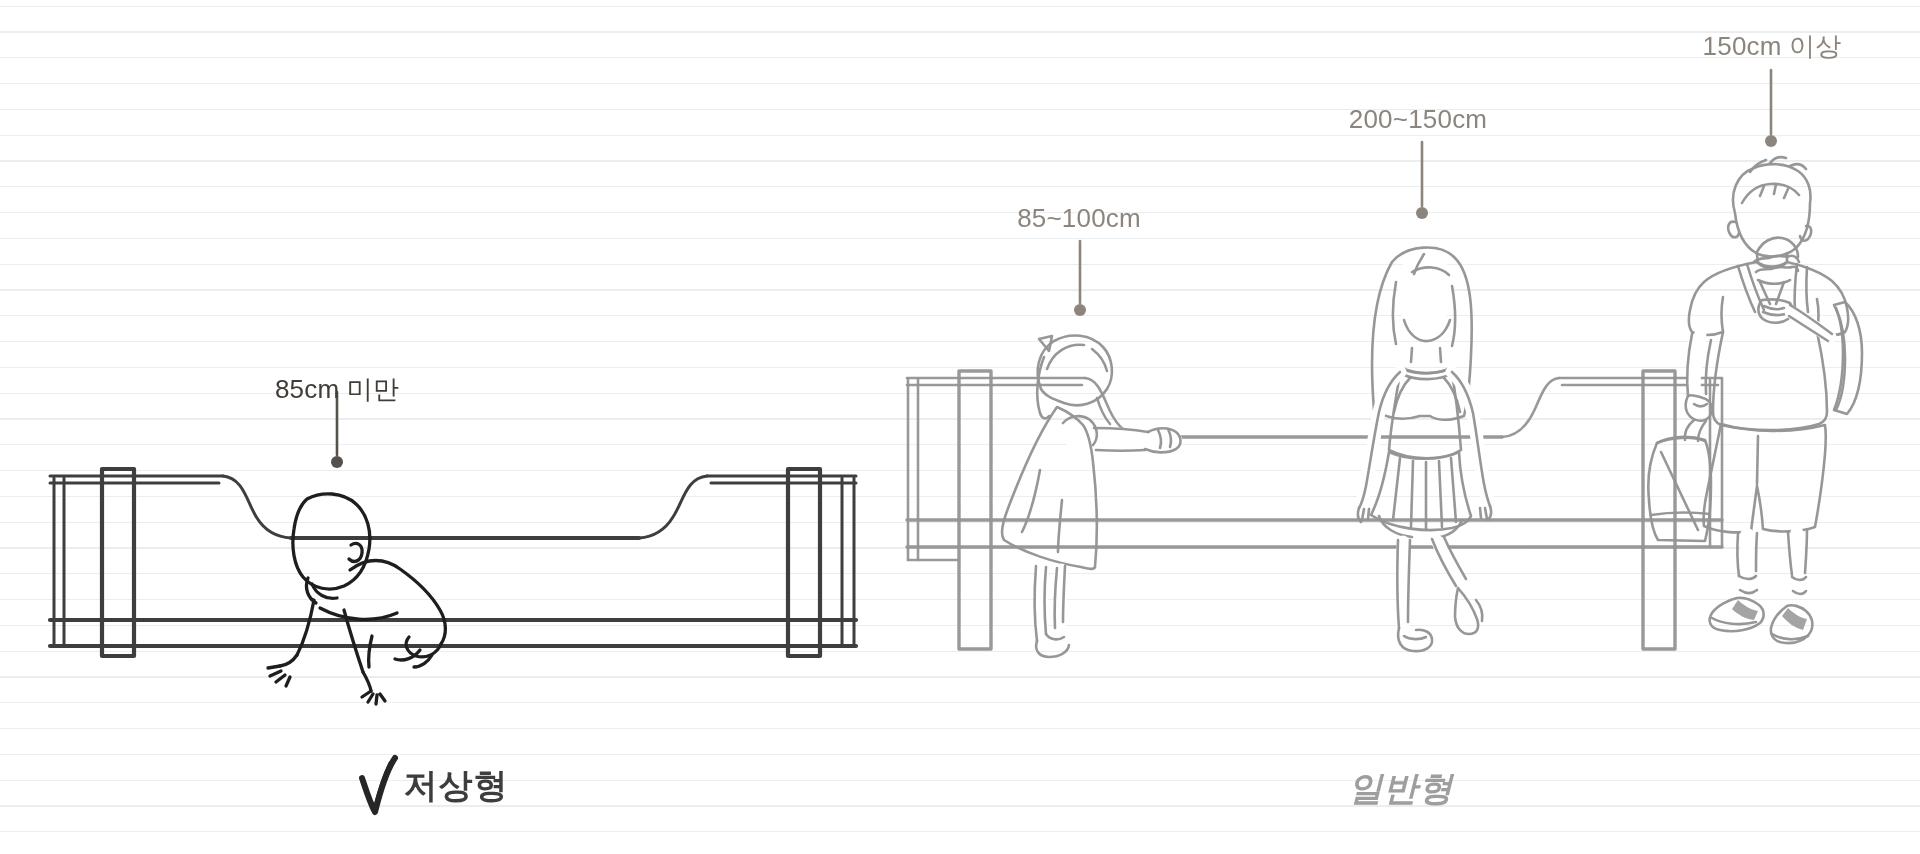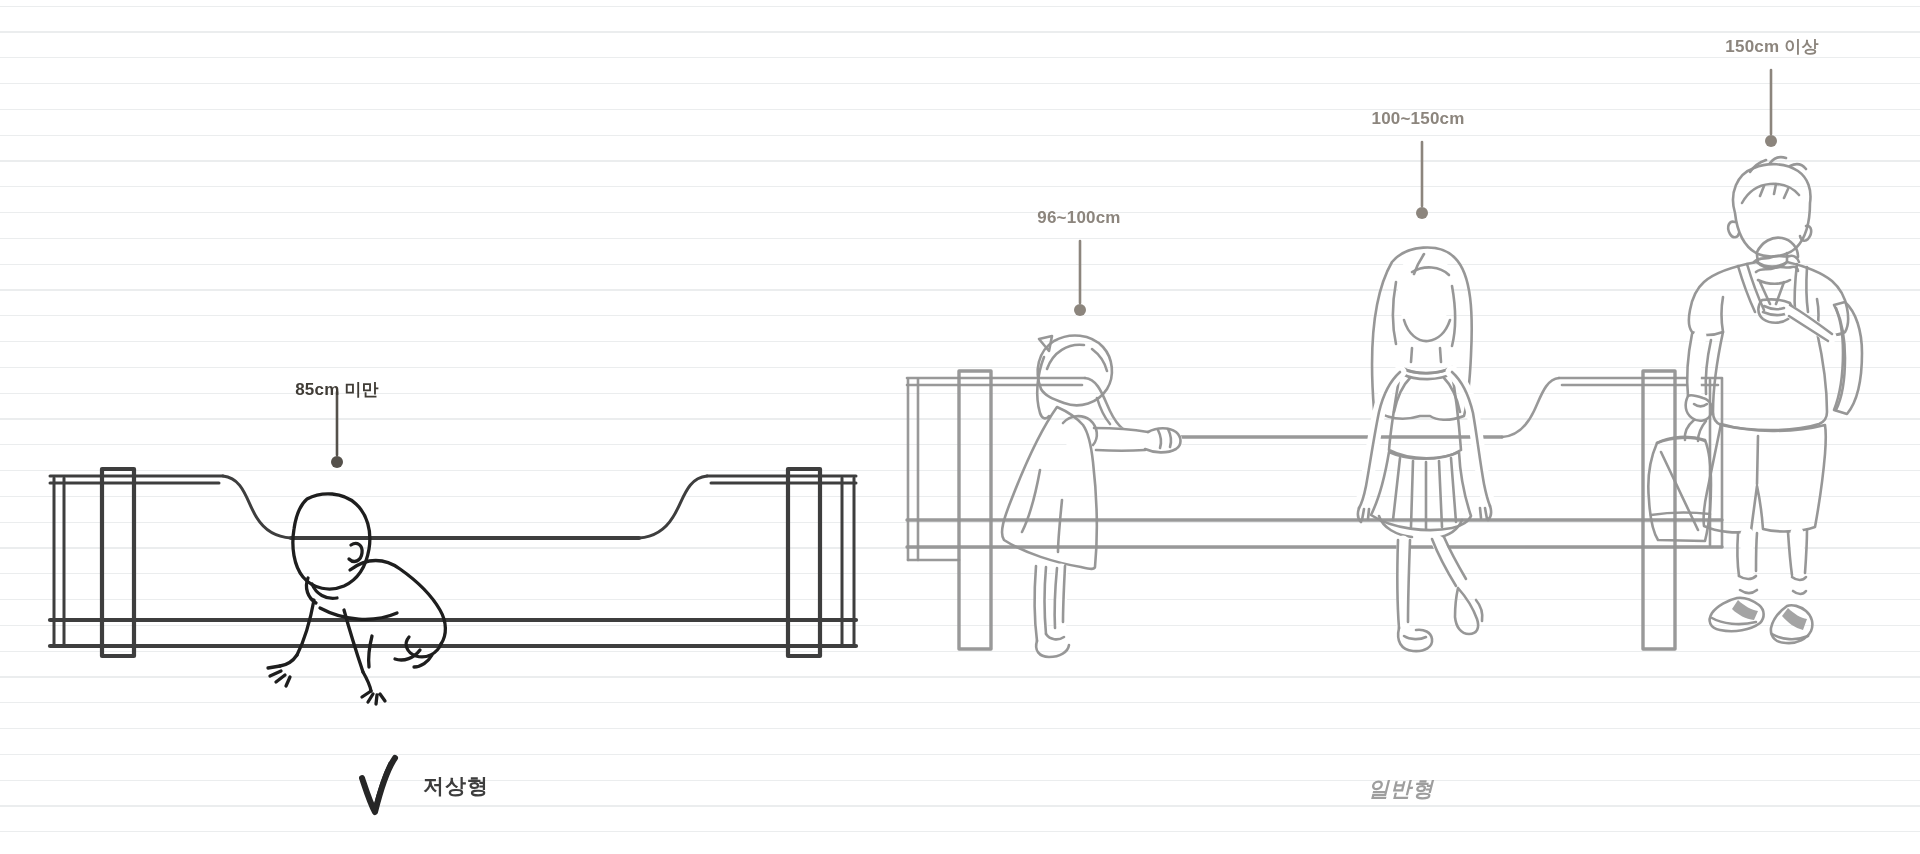--- a/index.html
+++ b/index.html
@@ -35,27 +35,27 @@
   .mask{fill:#ffffff;stroke:none;}
   .limb{stroke:#ffffff;stroke-width:13;fill:none;stroke-linecap:round;}
   .lace{fill:var(--light-sketch);stroke:none;opacity:.85;}
   .ptr-dark{stroke:#55514b;stroke-width:2.6;}
   .ptr-dark-dot{fill:#55514b;stroke:none;}
   .ptr-lite{stroke:var(--muted-label);stroke-width:2.6;}
   .ptr-lite-dot{fill:var(--muted-label);stroke:none;}
   .chk{stroke:var(--check);stroke-width:6;fill:none;stroke-linecap:round;stroke-linejoin:round;}
   .hlabel{
     position:absolute;transform:translate(-50%,-50%);
-    font-size:17px;font-weight:700;letter-spacing:.2px;white-space:nowrap;
+    font-size:26px;font-weight:400;letter-spacing:.2px;white-space:nowrap;
   }
   .hlabel.dark{color:var(--dark-label);}
   .hlabel.lite{color:var(--muted-label);}
   .tlabel{
     position:absolute;transform:translate(-50%,-50%);
-    font-size:21px;font-weight:700;letter-spacing:1px;white-space:nowrap;
+    font-size:34px;font-weight:700;letter-spacing:1px;white-space:nowrap;
   }
   .tlabel.dark{color:var(--type-dark);}
   .tlabel.lite{color:var(--type-light);font-style:italic;}
 </style>
 </head>
 <body>
 
 <div class="stage">
 
   <svg class="art" width="1920" height="854" viewBox="0 0 1920 854">
@@ -252,22 +252,22 @@
     </g>
 
     <g>
       <path class="chk" d="M362,778 C366,790 370,803 375,812 C380,792 386,771 395,758"></path>
       <path class="chk" style="stroke-width:3" d="M374,810 C378,794 383,777 390,763"></path>
     </g>
   </svg>
 
   <div class="hlabel dark" style="left:337px;top:389px">85cm 미만</div>
 
-  <div class="hlabel lite" style="left:1079px;top:218px">96~100cm</div>
-
-  <div class="hlabel lite" style="left:1418px;top:119px">100~150cm</div>
+  <div class="hlabel lite" style="left:1079px;top:218px">85~100cm</div>
+
+  <div class="hlabel lite" style="left:1418px;top:119px">200~150cm</div>
 
   <div class="hlabel lite" style="left:1772px;top:46px">150cm 이상</div>
 
   <div class="tlabel dark" style="left:456px;top:786px">저상형</div>
 
   <div class="tlabel lite" style="left:1401px;top:789px">일반형</div>
 </div>
 
 </body></html>

